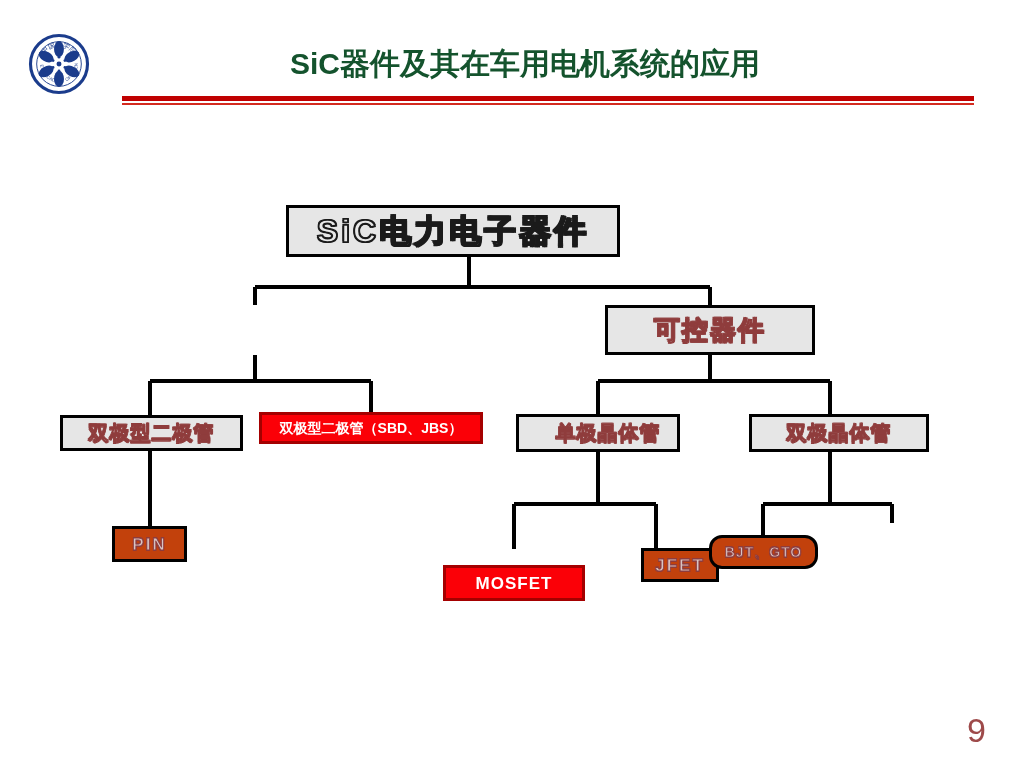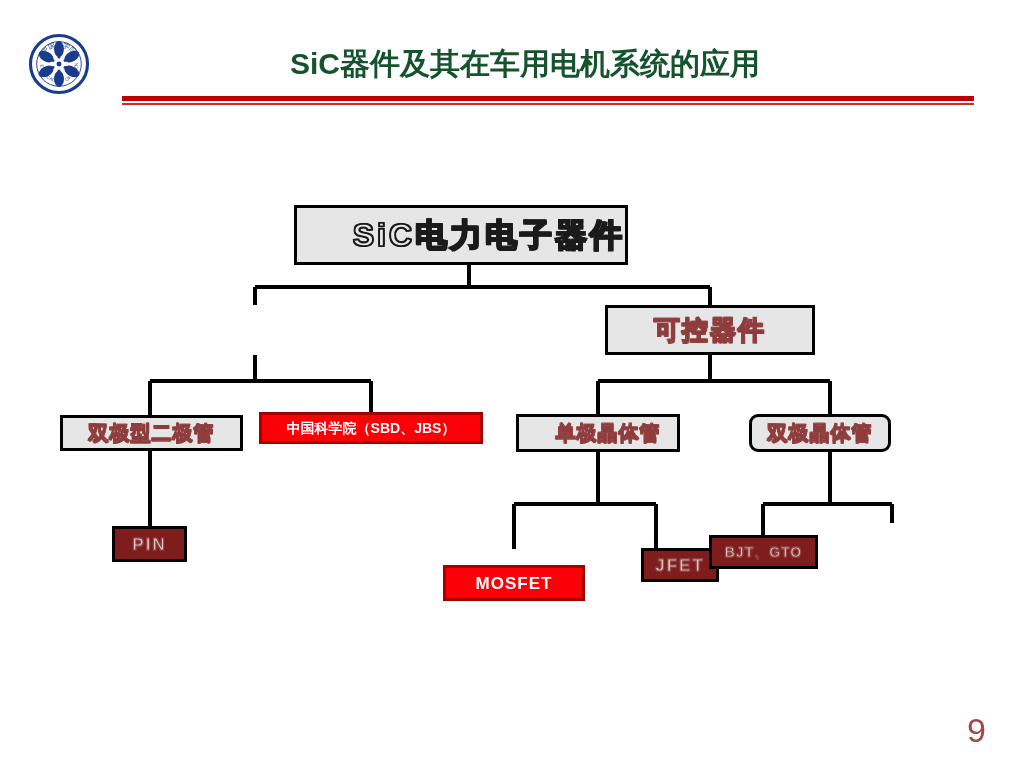--- a/index.html
+++ b/index.html
@@ -90,34 +90,33 @@
   
   .node.gray {
     background: #e6e6e6;
   }
   .node.red {
     background: #fb0007;
     border-color: #a50000;
     color: #ffffff;
   }
   .node.green {
-    background: #7f1d1d;
+    background: #c2410c;
   }
 
   .node-label {
     display: block;
   }
 
   
   #node-root {
-    left: 294px;
+    left: 286px;
     top: 205px;
     width: 334px;
-    height: 60px;
-    justify-content: flex-end;
+    height: 52px;
   }
   #node-root .node-label {
     font-size: 32px;
     font-weight: bold;
     letter-spacing: 3px;
     color: #e8e8e8;
     -webkit-text-stroke: 1.6px #1a1a1a;
     text-shadow:
       -1px -1px 0 #1a1a1a,  1px -1px 0 #1a1a1a,
       -1px  1px 0 #1a1a1a,  1px  1px 0 #1a1a1a;
@@ -164,23 +163,22 @@
   #node-unipolar-transistor {
     left: 516px;
     top: 414px;
     width: 164px;
     height: 38px;
     padding-left: 20px;
   }
   #node-bipolar-transistor {
     left: 749px;
     top: 414px;
-    width: 142px;
+    width: 180px;
     height: 38px;
-    border-radius: 9px;
   }
   #node-bipolar-diode .node-label,
   #node-unipolar-transistor .node-label,
   #node-bipolar-transistor .node-label {
     font-size: 20px;
     font-weight: bold;
     letter-spacing: 1px;
     color: #cdb1b1;
     -webkit-text-stroke: 0.8px #8f3c3c;
     text-shadow:
@@ -212,20 +210,21 @@
     left: 641px;
     top: 548px;
     width: 78px;
     height: 34px;
   }
   #node-bjt-gto {
     left: 709px;
     top: 535px;
     width: 109px;
     height: 34px;
+    border-radius: 13px;
   }
   #node-igbt {
     left: 825px;
     top: 523px;
     width: 135px;
     height: 35px;
   }
   #node-pin .node-label,
   #node-jfet .node-label,
   #node-bjt-gto .node-label,
@@ -337,21 +336,21 @@
   </div>
 
   <div id="node-controlled" class="node gray">
     <span class="node-label">可控器件</span>
   </div>
 
   <div id="node-bipolar-diode" class="node gray">
     <span class="node-label">双极型二极管</span>
   </div>
   <div id="node-schottky-diode" class="node red">
-    <span class="node-label">中国科学院（SBD、JBS）</span>
+    <span class="node-label">双极型二极管（SBD、JBS）</span>
   </div>
   <div id="node-unipolar-transistor" class="node gray">
     <span class="node-label">单极晶体管</span>
   </div>
   <div id="node-bipolar-transistor" class="node gray">
     <span class="node-label">双极晶体管</span>
   </div>
 
   <div id="node-pin" class="node green">
     <span class="node-label">PIN</span>

